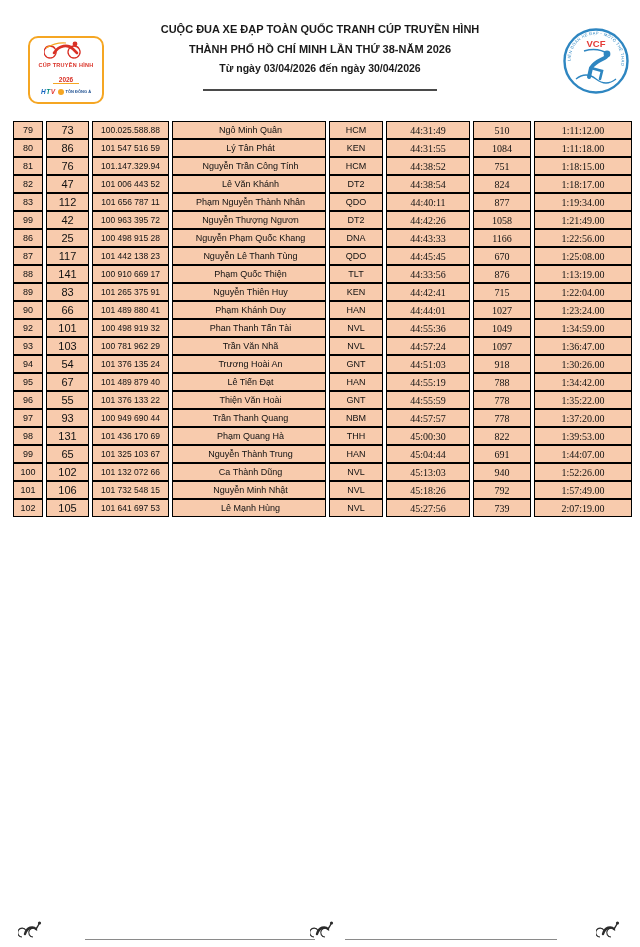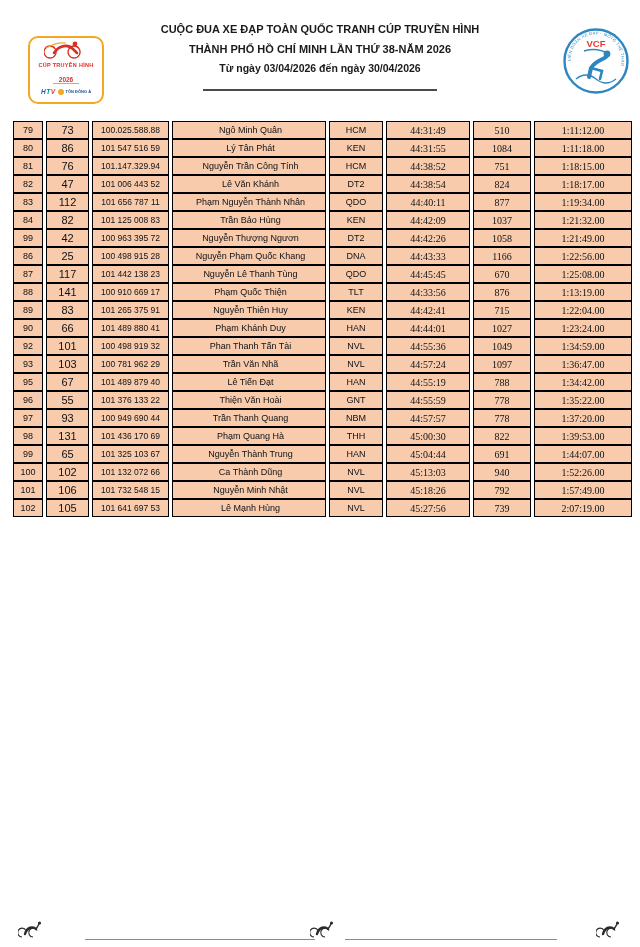--- a/index.html
+++ b/index.html
@@ -189,30 +189,20 @@
         <td class="c-rank">83</td>
         <td class="c-bib">112</td>
         <td class="c-id">101 656 787 11</td>
         <td class="c-name">Phạm Nguyễn Thành Nhân</td>
         <td class="c-team">QDO</td>
         <td class="c-time">44:40:11</td>
         <td class="c-pts">877</td>
         <td class="c-gap">1:19:34.00</td>
       </tr>
       <tr>
-        <td class="c-rank">84</td>
-        <td class="c-bib">82</td>
-        <td class="c-id">101 125 008 83</td>
-        <td class="c-name">Trần Bảo Hùng</td>
-        <td class="c-team">KEN</td>
-        <td class="c-time">44:42:09</td>
-        <td class="c-pts">1037</td>
-        <td class="c-gap">1:21:32.00</td>
-      </tr>
-      <tr>
         <td class="c-rank">99</td>
         <td class="c-bib">42</td>
         <td class="c-id">100 963 395 72</td>
         <td class="c-name">Nguyễn Thượng Ngươn</td>
         <td class="c-team">DT2</td>
         <td class="c-time">44:42:26</td>
         <td class="c-pts">1058</td>
         <td class="c-gap">1:21:49.00</td>
       </tr>
       <tr>
@@ -277,20 +267,30 @@
       </tr>
       <tr>
         <td class="c-rank">93</td>
         <td class="c-bib">103</td>
         <td class="c-id">100 781 962 29</td>
         <td class="c-name">Trần Văn Nhã</td>
         <td class="c-team">NVL</td>
         <td class="c-time">44:57:24</td>
         <td class="c-pts">1097</td>
         <td class="c-gap">1:36:47.00</td>
+      </tr>
+      <tr>
+        <td class="c-rank">94</td>
+        <td class="c-bib">54</td>
+        <td class="c-id">101 376 135 24</td>
+        <td class="c-name">Trương Hoài An</td>
+        <td class="c-team">GNT</td>
+        <td class="c-time">44:51:03</td>
+        <td class="c-pts">918</td>
+        <td class="c-gap">1:30:26.00</td>
       </tr>
       <tr>
         <td class="c-rank">95</td>
         <td class="c-bib">67</td>
         <td class="c-id">101 489 879 40</td>
         <td class="c-name">Lê Tiến Đạt</td>
         <td class="c-team">HAN</td>
         <td class="c-time">44:55:19</td>
         <td class="c-pts">788</td>
         <td class="c-gap">1:34:42.00</td>

